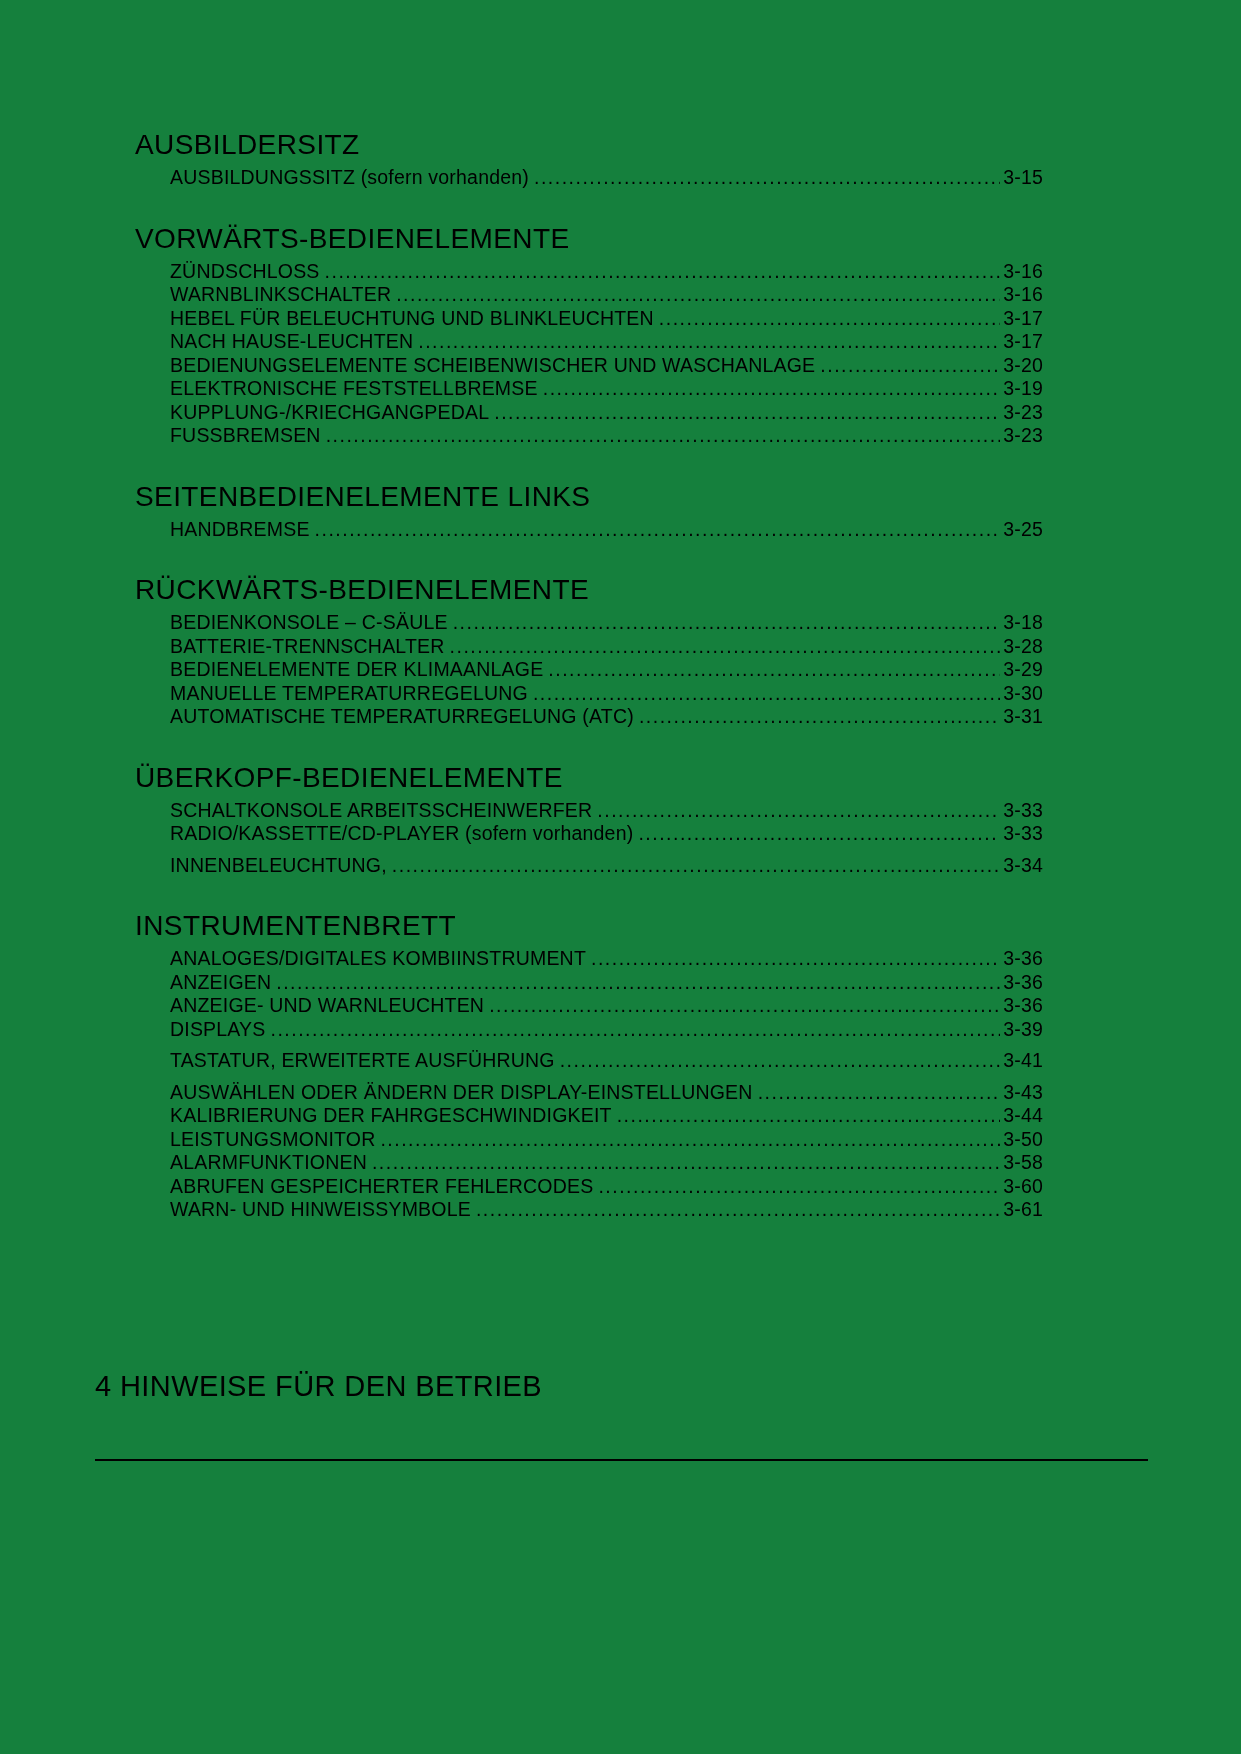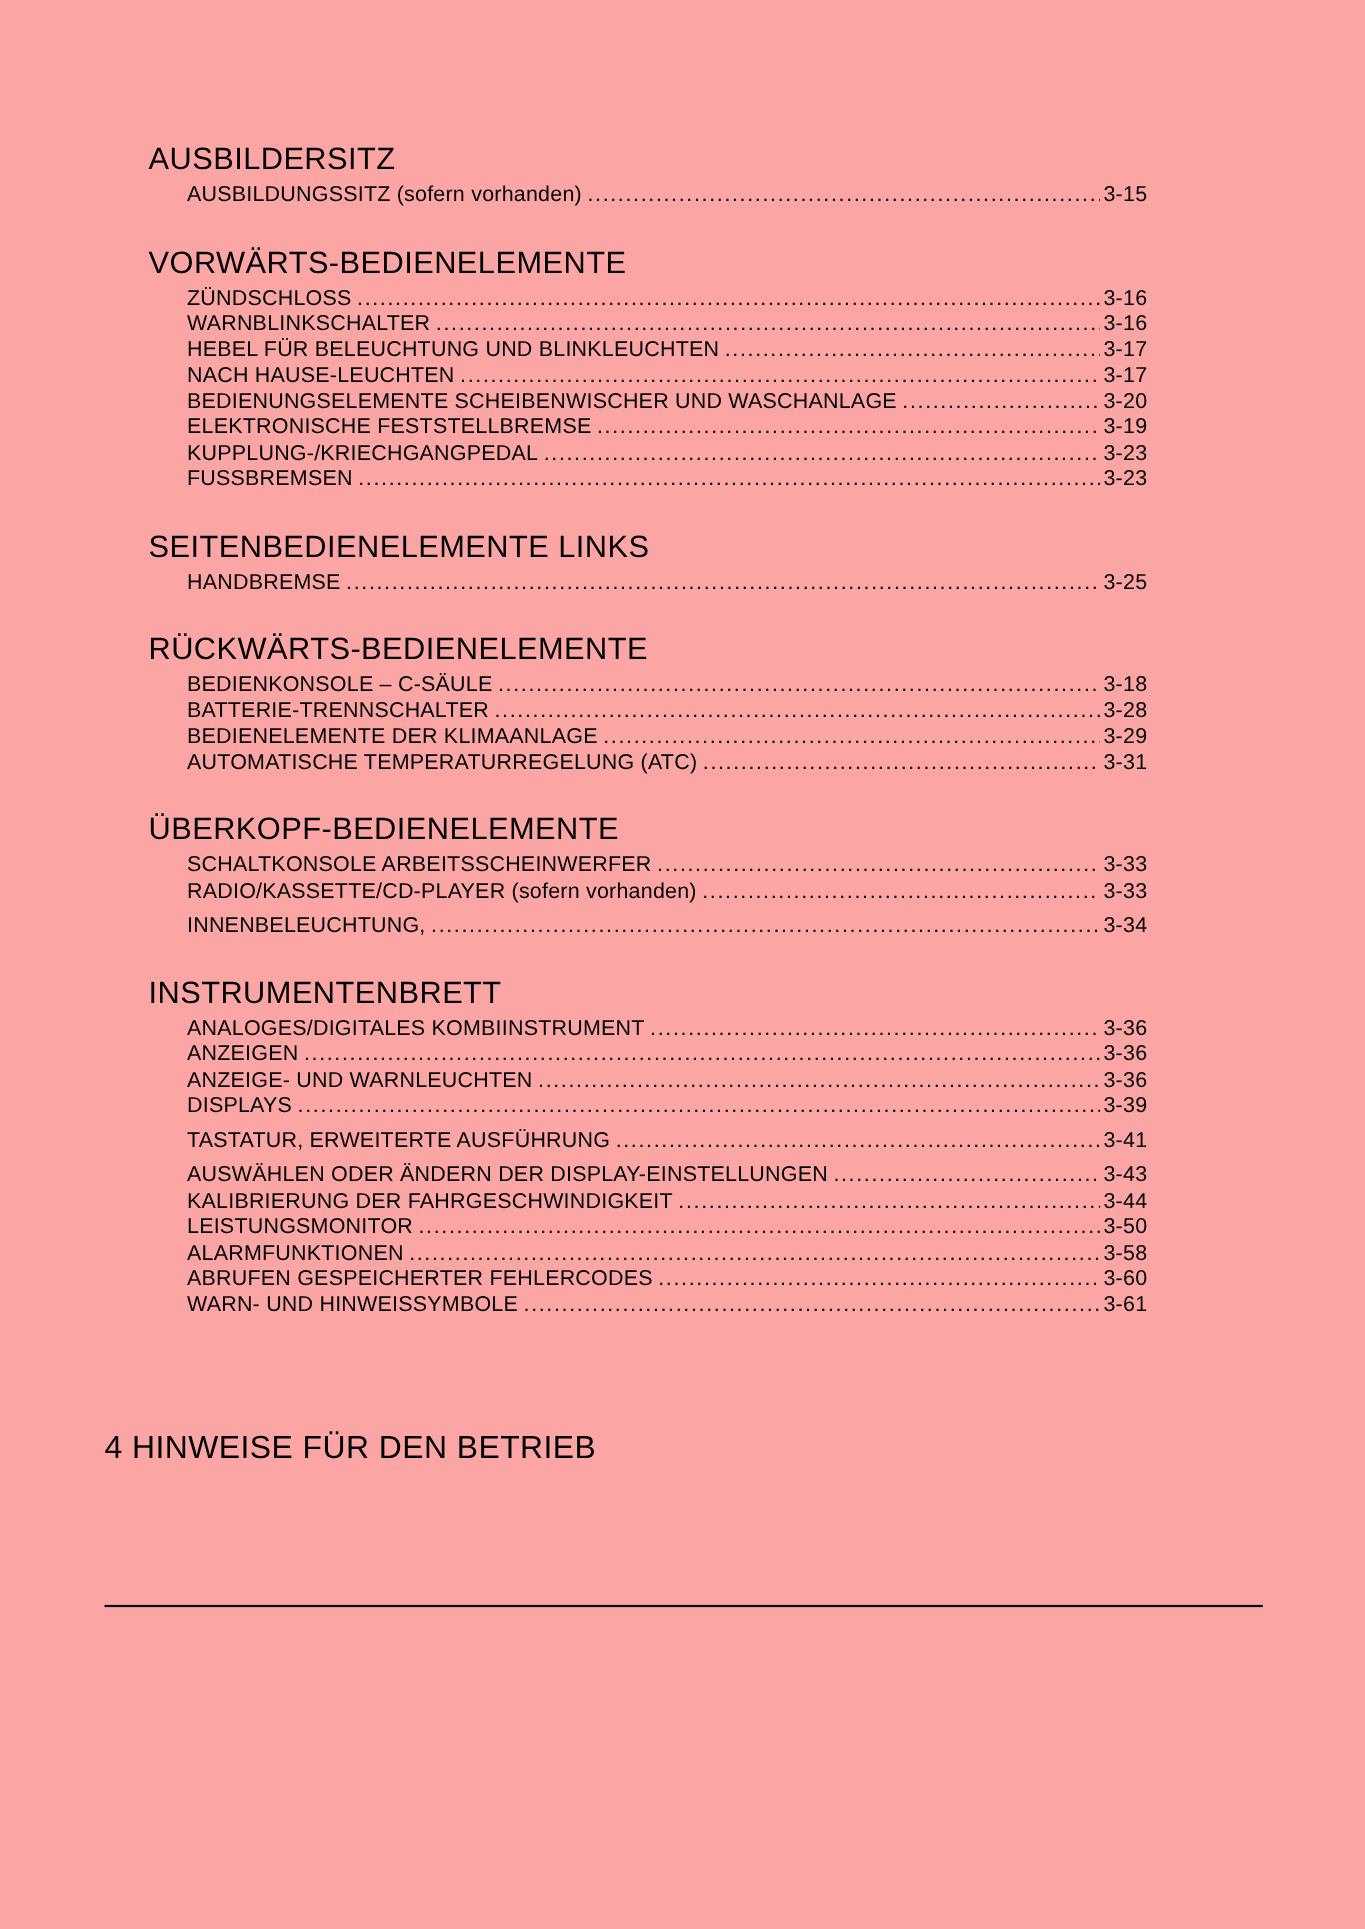--- a/index.html
+++ b/index.html
@@ -5,21 +5,21 @@
   * { margin: 0; padding: 0; box-sizing: border-box; }
   html, body { background: #e8e8e8; }
   body {
     font-family: "Liberation Sans", sans-serif;
     color: #000;
   }
   .page {
     position: relative;
     width: 1241px;
     height: 1754px;
-    background: #fca5a5;
+    background: #15803d;
     overflow: hidden;
     margin: 0 auto;
   }
   .toc {
     position: absolute;
     left: 135px;
     top: 128px;
     width: 908px;
   }
   .toc-section { margin-bottom: 32px; }
@@ -47,21 +47,21 @@
     margin: 0 3px 0 5px;
     letter-spacing: 1.5px;
   }
   .toc-dots::after {
     content: "..........................................................................................................................................................................................................";
   }
   .toc-page { white-space: nowrap; flex: 0 0 auto; }
   .footer-heading {
     position: absolute;
     left: 95px;
-    top: 1300px;
+    top: 1370px;
     font-size: 29px;
     font-weight: 400;
     letter-spacing: 0.4px;
   }
   .footer-rule {
     position: absolute;
     left: 95px;
     top: 1459px;
     width: 1053px;
     height: 0;
@@ -144,20 +144,25 @@
           <span class="toc-label">BATTERIE-TRENNSCHALTER</span>
           <span class="toc-dots"></span>
           <span class="toc-page">3-28</span>
         </div>
         <div class="toc-row">
           <span class="toc-label">BEDIENELEMENTE DER KLIMAANLAGE</span>
           <span class="toc-dots"></span>
           <span class="toc-page">3-29</span>
         </div>
         <div class="toc-row">
+          <span class="toc-label">MANUELLE TEMPERATURREGELUNG</span>
+          <span class="toc-dots"></span>
+          <span class="toc-page">3-30</span>
+        </div>
+        <div class="toc-row">
           <span class="toc-label">AUTOMATISCHE TEMPERATURREGELUNG (ATC)</span>
           <span class="toc-dots"></span>
           <span class="toc-page">3-31</span>
         </div>
       </section>
       <section class="toc-section">
         <h2 class="section-title">ÜBERKOPF-BEDIENELEMENTE</h2>
         <div class="toc-row">
           <span class="toc-label">SCHALTKONSOLE ARBEITSSCHEINWERFER</span>
           <span class="toc-dots"></span>

